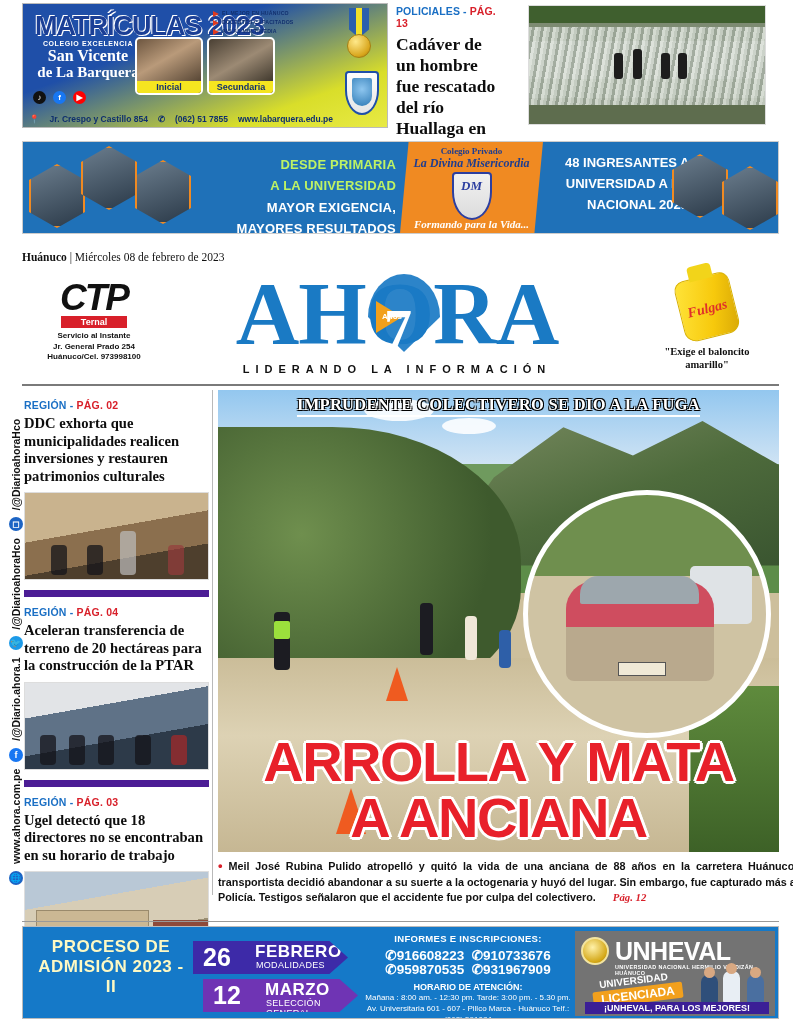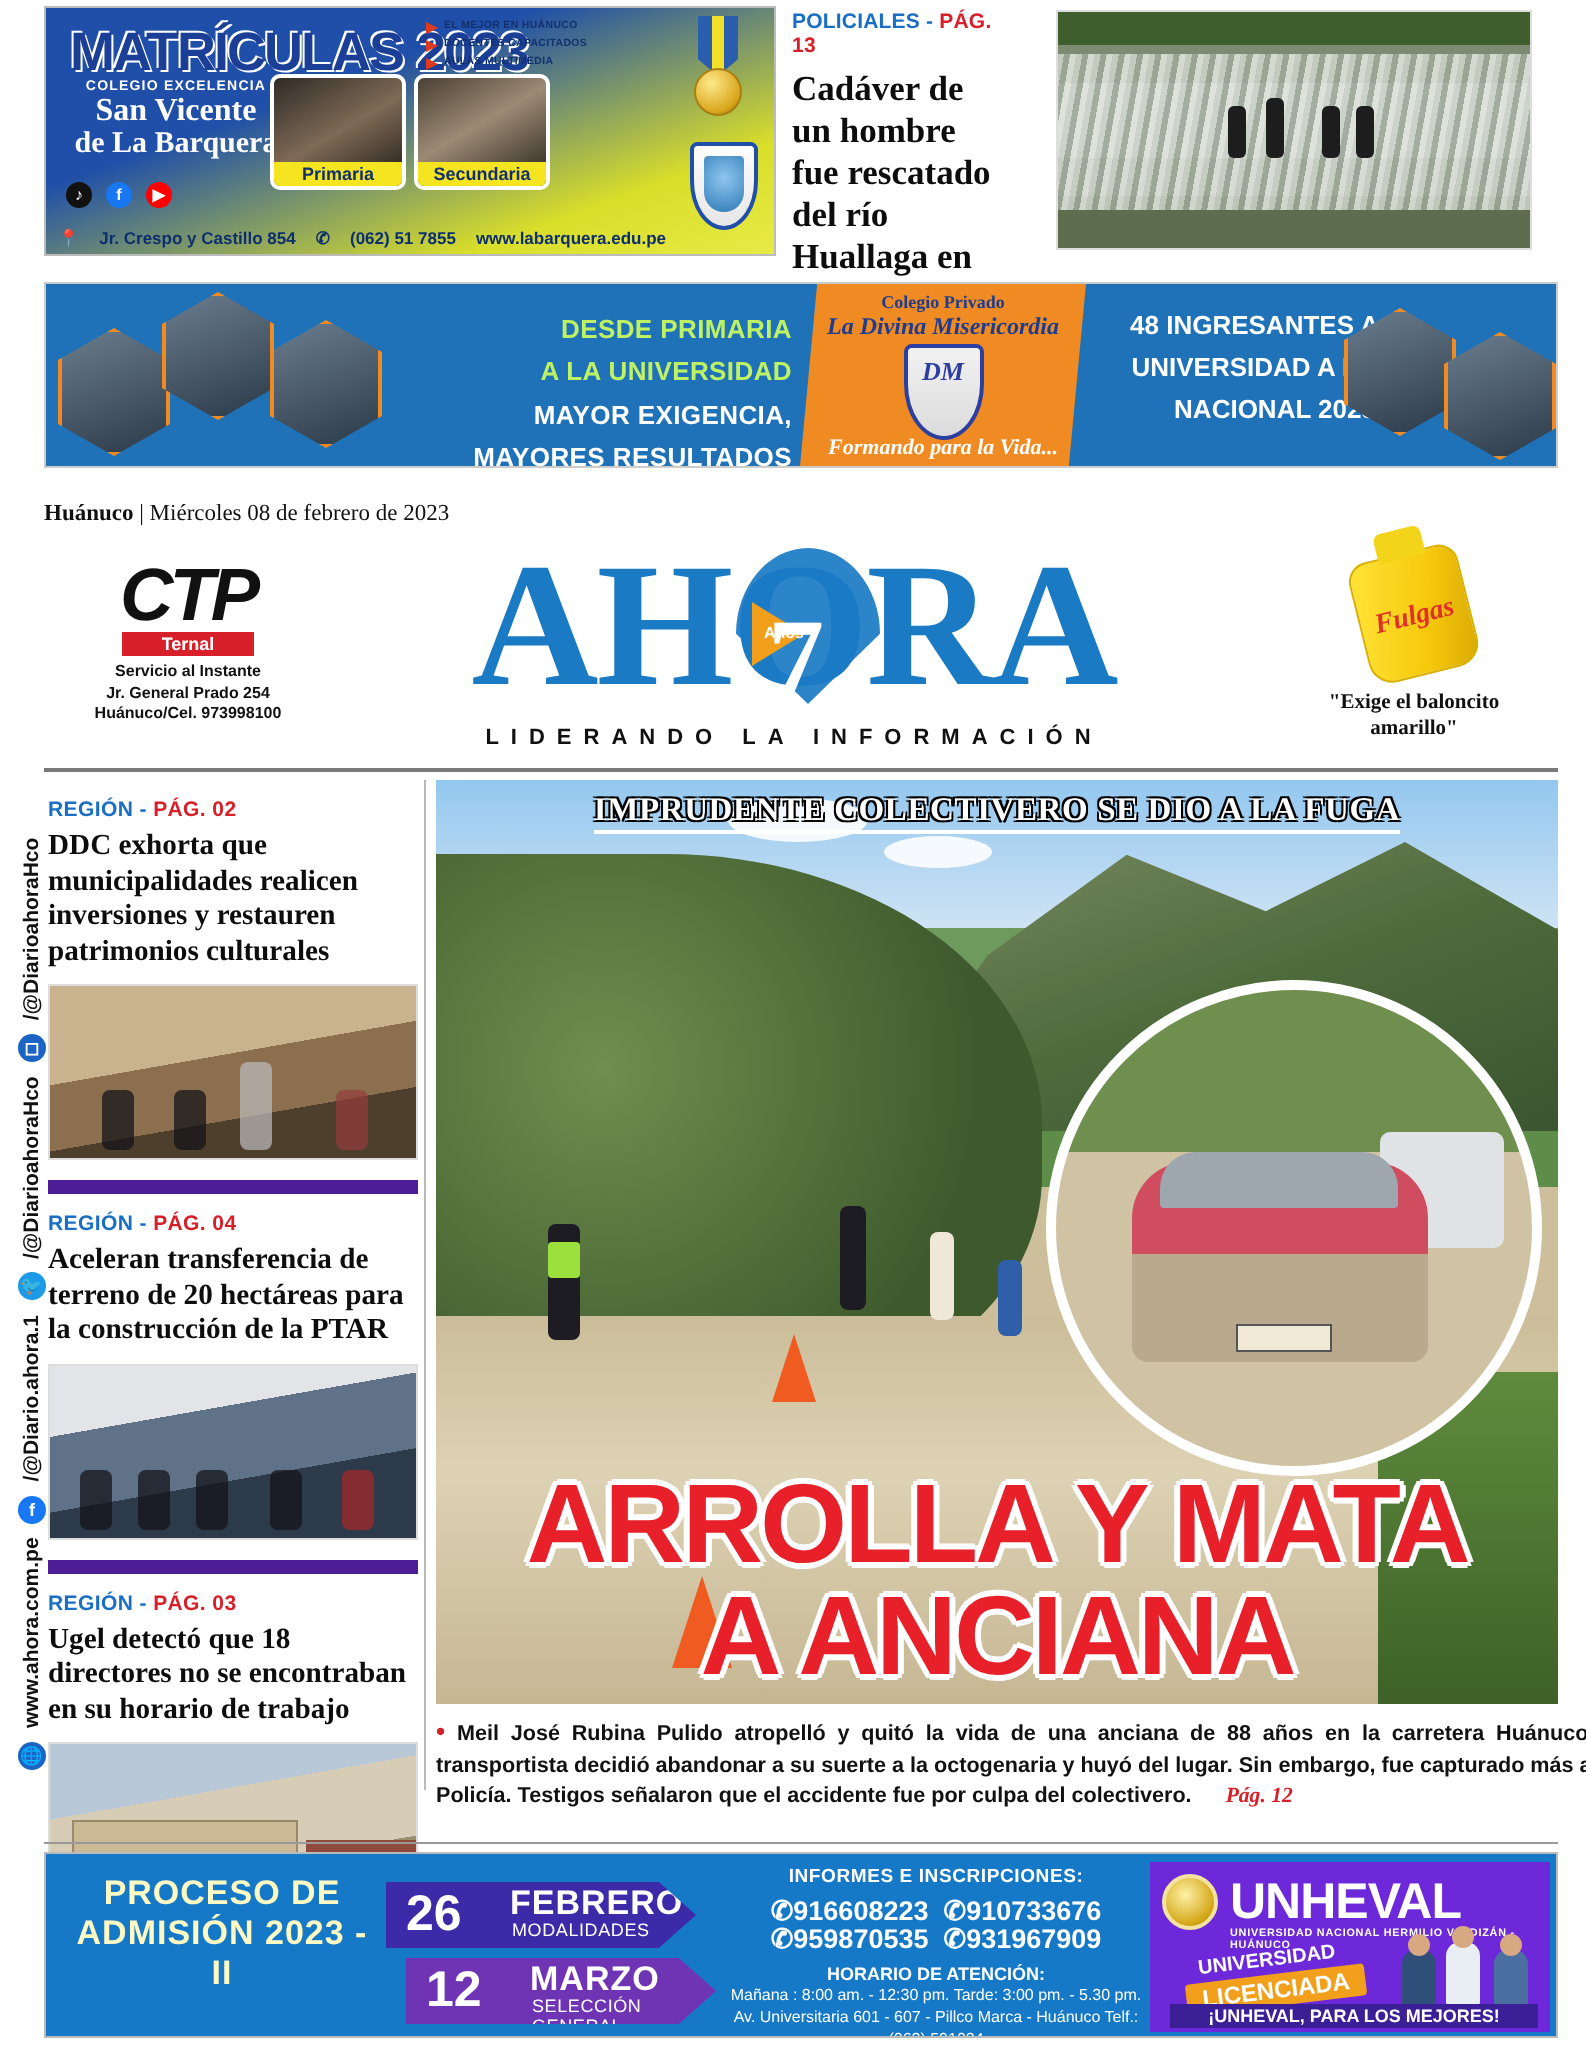--- a/index.html
+++ b/index.html
@@ -212,21 +212,21 @@
     font-size:17px;color:#fff;letter-spacing:.5px;}
   .chev .m2{position:absolute;left:63px;top:19px;font-family:"Liberation Sans",sans-serif;
     font-size:9px;color:#fff;letter-spacing:.3px;}
   .chev.c1{left:170px;top:14px;width:155px;background:#3d2aa8;}
   .chev.c2{left:180px;top:52px;width:155px;background:#6f34b4;}
   .ba-mid{position:absolute;left:340px;top:6px;width:210px;text-align:center;color:#fff;}
   .ba-mid .t1{font-family:"Liberation Sans",sans-serif;font-weight:bold;font-size:9.5px;letter-spacing:.3px;}
   .ba-mid .phones{font-family:"Liberation Sans",sans-serif;font-weight:bold;font-size:13.5px;line-height:18px;margin-top:3px;}
   .ba-mid .t2{font-family:"Liberation Sans",sans-serif;font-weight:bold;font-size:9px;margin-top:3px;}
   .ba-mid .t3{font-family:"Liberation Sans",sans-serif;font-size:8px;line-height:11px;}
-  .ba-right{position:absolute;left:552px;top:4px;width:200px;height:85px;background:#6d28d9;}
+  .ba-right{position:absolute;left:552px;top:4px;width:200px;height:85px;background:#737373;}
   .unh-row{position:absolute;left:6px;top:6px;display:flex;align-items:center;gap:6px;}
   .unh-seal{width:28px;height:28px;border-radius:50%;background:radial-gradient(circle at 40% 35%,#fff1a8,#d3a615 70%,#8d6c06);
     border:2px solid #f2e4a0;}
   .unh-name{font-family:"Liberation Sans",sans-serif;font-weight:bold;font-size:25px;color:#fff;letter-spacing:-.5px;line-height:25px;}
   .unh-sub{position:absolute;left:40px;top:33px;font-family:"Liberation Sans",sans-serif;font-weight:bold;
     font-size:5.4px;color:#fff;letter-spacing:.4px;}
   .unh-lic1{position:absolute;left:24px;top:44px;font-family:"Liberation Sans",sans-serif;font-weight:bold;
     font-size:10px;color:#fff;transform:rotate(-7deg);}
   .unh-lic2{position:absolute;left:18px;top:56px;background:#f2a01c;color:#fff;font-family:"Liberation Sans",sans-serif;
     font-weight:bold;font-size:12px;padding:1px 8px;transform:rotate(-7deg);border-radius:2px;}
@@ -252,22 +252,22 @@
         <div>AULAS MULTIMEDIA</div>
       </div>
 
       <div class="mat-school">
         <div class="k1">COLEGIO EXCELENCIA</div>
         <div class="k2">San Vicente</div>
         <div class="k3">de La Barquera</div>
       </div>
 
       <div class="mat-photos">
-        <div class="mat-ph p2">
-          <div class="mat-tag">Primaria</div>
+        <div class="mat-ph p1">
+          <div class="mat-tag">Inicial</div>
         </div>
         <div class="mat-ph p3">
           <div class="mat-tag">Secundaria</div>
         </div>
       </div>
 
       <div class="mat-medal">
         <div class="medal-ribbon"></div>
           <div class="medal-circle"></div>
       </div>

